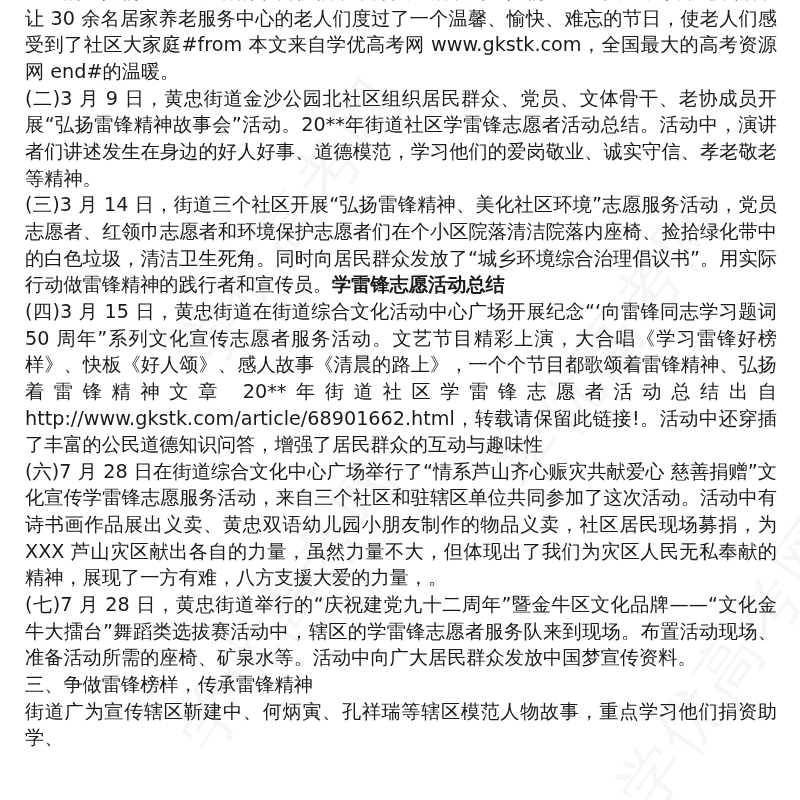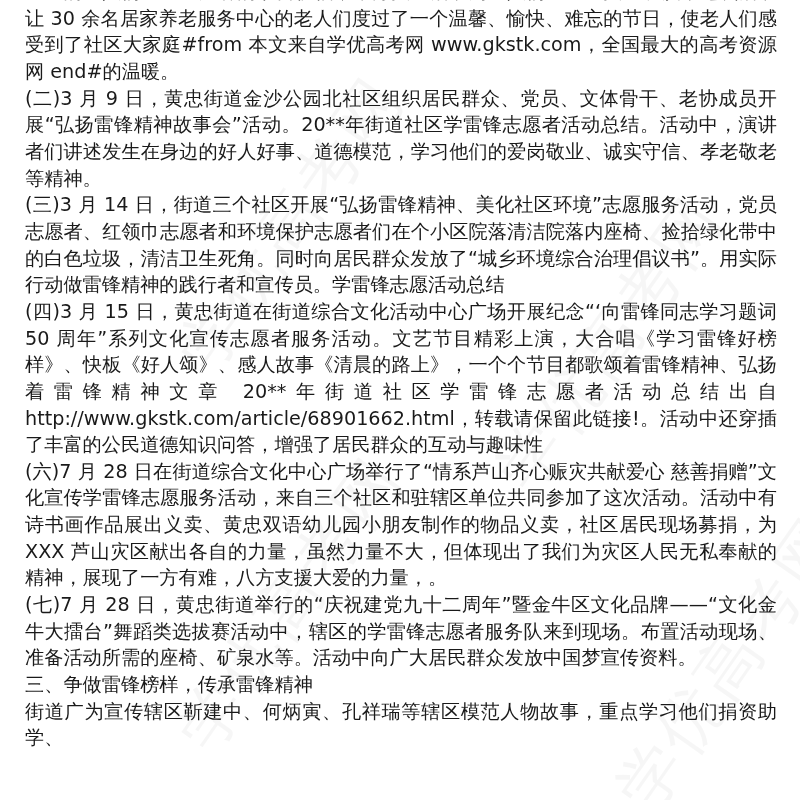--- a/index.html
+++ b/index.html
@@ -43,21 +43,21 @@
       line-height: 26.65px;
       color: #1a1a1a;
       text-align: justify;
       text-justify: inter-character;
     }
     .content p {
       margin: 0;
       padding: 0;
     }
     .bold {
-      font-weight: normal;
+      font-weight: bold;
       margin-top: 40px;
     }
   </style>
 </head>
 <body>
 
 <div class="page">
 
   <div class="watermark-layer">
     <div class="watermark" style="left:120px; top:180px;">学优高考网</div>

